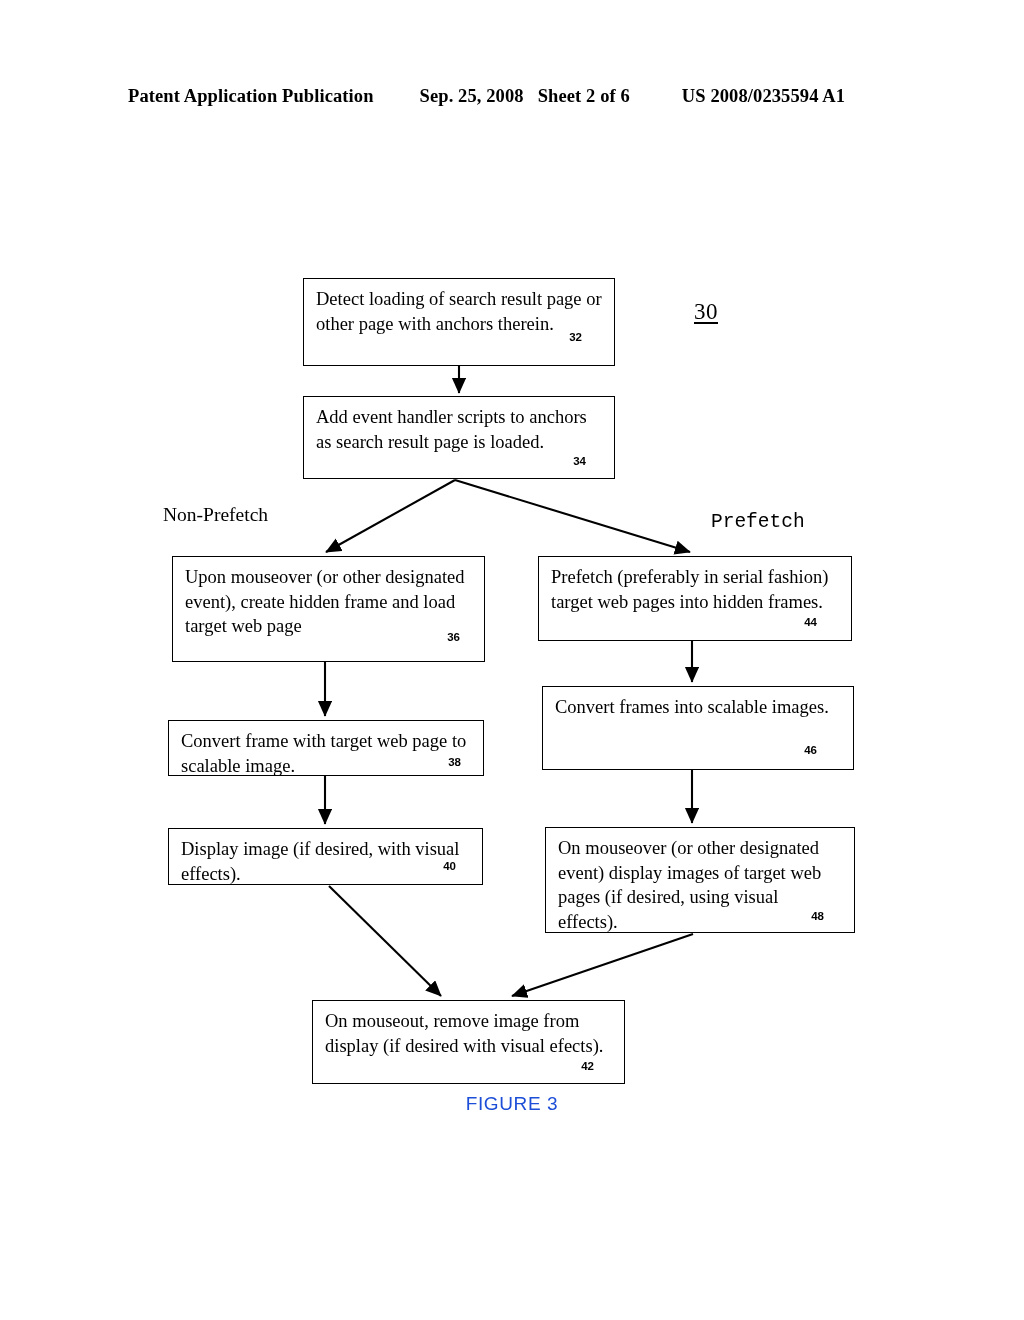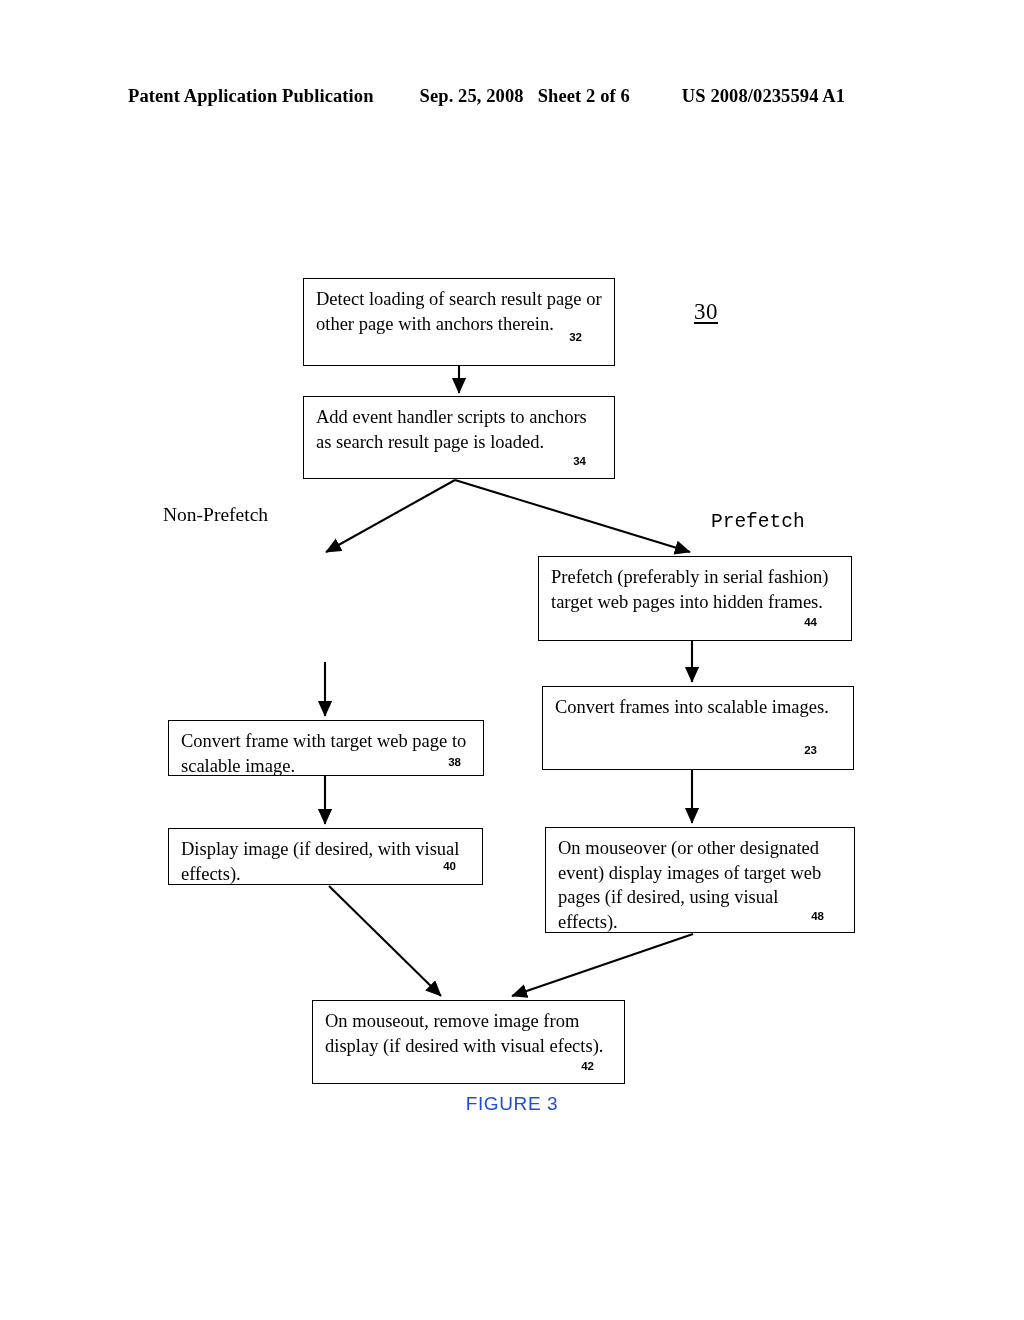--- a/index.html
+++ b/index.html
@@ -190,34 +190,38 @@
   <div class="flow-box" id="box-32">
     <span class="box-text">Detect loading of search result page or other page with anchors therein.</span>
     <span class="box-ref">32</span>
   </div>
 
   <div class="flow-box" id="box-34">
     <span class="box-text">Add event handler scripts to anchors as search result page is loaded.</span>
     <span class="box-ref">34</span>
   </div>
 
+  <div class="flow-box" id="box-36">
+    <span class="box-text">Upon mouseover (or other designated event), create hidden frame and load target web page</span>
+    <span class="box-ref">36</span>
+  </div>
 
   <div class="flow-box" id="box-44">
     <span class="box-text">Prefetch (preferably in serial fashion) target web pages into hidden frames.</span>
     <span class="box-ref">44</span>
   </div>
 
   <div class="flow-box" id="box-38">
     <span class="box-text">Convert frame with target web page to scalable image.</span>
     <span class="box-ref">38</span>
   </div>
 
   <div class="flow-box" id="box-46">
     <span class="box-text">Convert frames into scalable images.</span>
-    <span class="box-ref">23</span>
+    <span class="box-ref">46</span>
   </div>
 
   <div class="flow-box" id="box-40">
     <span class="box-text">Display image (if desired, with visual effects).</span>
     <span class="box-ref">40</span>
   </div>
 
   <div class="flow-box" id="box-48">
     <span class="box-text">On mouseover (or other designated event) display images of target web pages (if desired, using visual effects).</span>
     <span class="box-ref">48</span>

